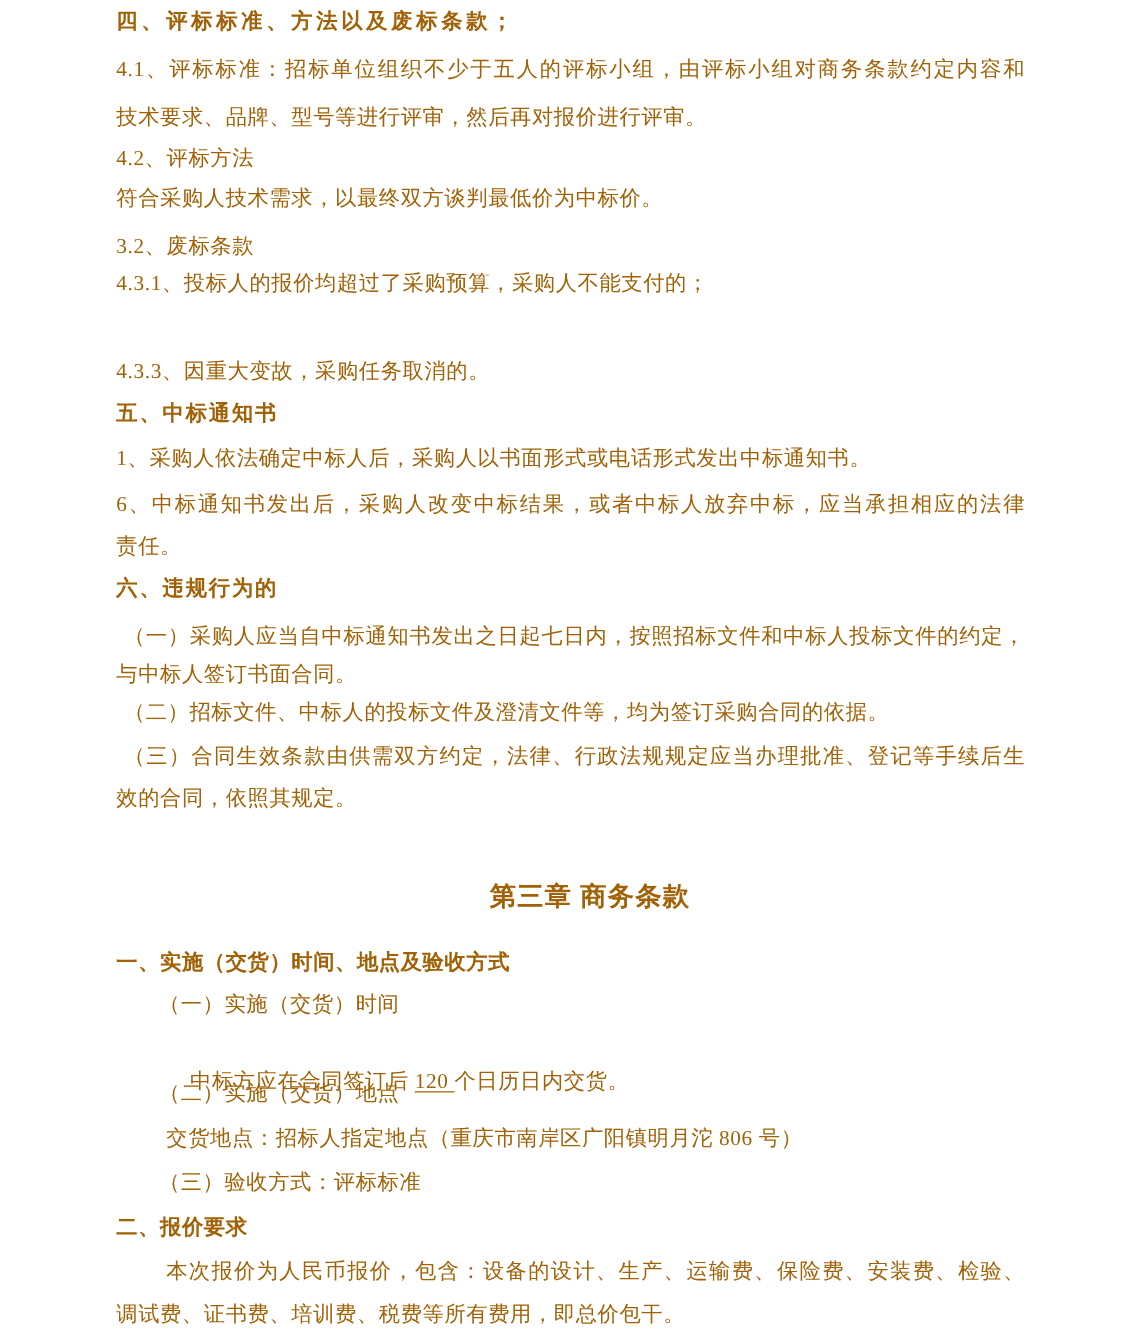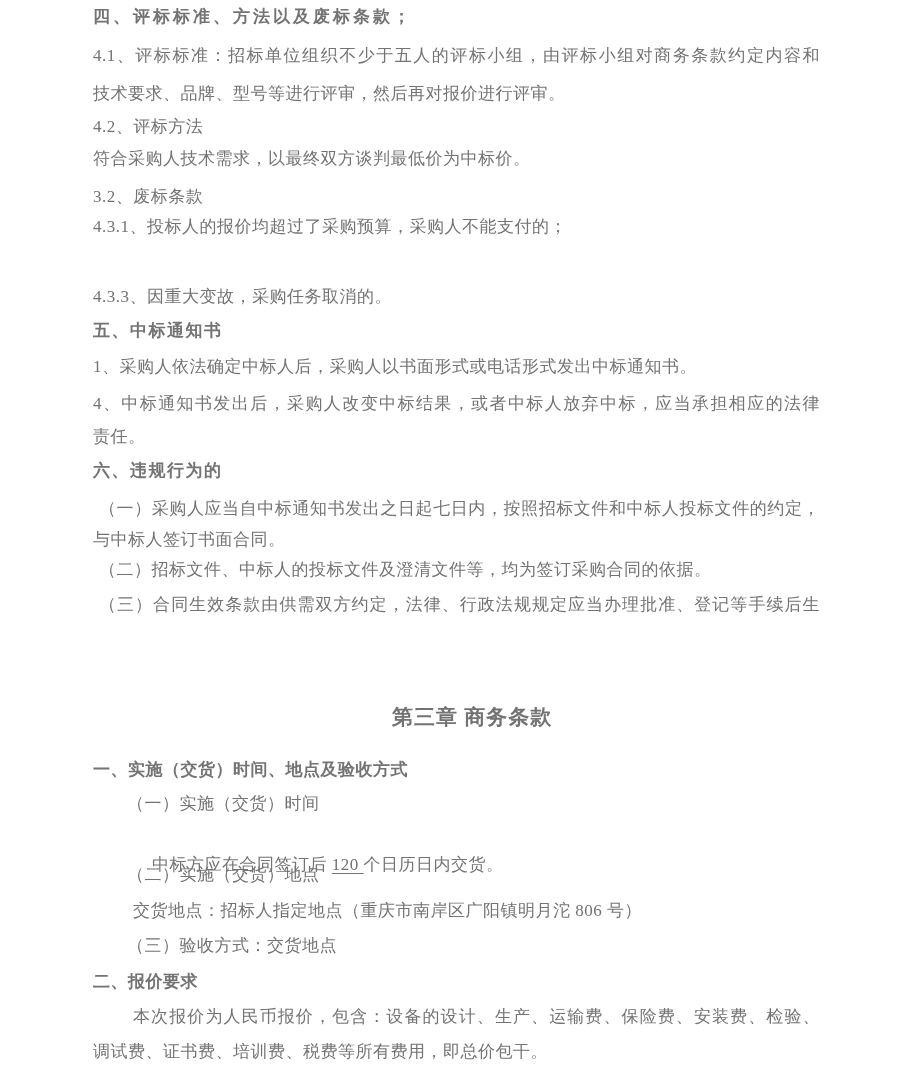--- a/index.html
+++ b/index.html
@@ -6,21 +6,21 @@
     margin: 0;
     padding: 0;
     background: #ffffff;
   }
   .page {
     position: relative;
     width: 900px;
     height: 1071px;
     background: #ffffff;
     font-family: "Liberation Serif", "DejaVu Serif", serif;
-    color: #737373;
+    color: #a16207;
     overflow: hidden;
   }
   .ln {
     position: absolute;
     left: 93px;
     font-size: 17px;
     line-height: 26px;
     white-space: pre-wrap;
     letter-spacing: 0.5px;
   }
@@ -66,50 +66,51 @@
 
   <div class="ln" style="top:214px">4.3.1、投标人的报价均超过了采购预算，采购人不能支付的；</div>
 
 
   <div class="ln" style="top:284px">4.3.3、因重大变故，采购任务取消的。</div>
 
   <div class="ln bold h5" style="top:318px">五、中标通知书</div>
 
   <div class="ln" style="top:354px">1、采购人依法确定中标人后，采购人以书面形式或电话形式发出中标通知书。</div>
 
-  <div class="ln fill" style="top:391px">4、中标通知书发出后，采购人改变中标结果，或者中标人放弃中标，应当承担相应的法律</div>
+  <div class="ln fill" style="top:391px">6、中标通知书发出后，采购人改变中标结果，或者中标人放弃中标，应当承担相应的法律</div>
 
   <div class="ln" style="top:424px">责任。</div>
 
   <div class="ln bold h5" style="top:458px">六、违规行为的</div>
 
   <div class="ln ind-sm fill" style="top:496px">（一）采购人应当自中标通知书发出之日起七日内，按照招标文件和中标人投标文件的约定，</div>
 
   <div class="ln" style="top:527px">与中标人签订书面合同。</div>
 
   <div class="ln ind-sm fill" style="top:592px">（三）合同生效条款由供需双方约定，法律、行政法规规定应当办理批准、登记等手续后生</div>
 
   <div class="ln ind-sm" style="top:557px">（二）招标文件、中标人的投标文件及澄清文件等，均为签订采购合同的依据。</div>
 
+  <div class="ln" style="top:626px">效的合同，依照其规定。</div>
 
   <div class="ln chapter-title" style="top:704px">第三章 商务条款</div>
 
   <div class="ln bold" style="top:757px">一、实施（交货）时间、地点及验收方式</div>
 
   <div class="ln ind-2" style="top:791px">（一）实施（交货）时间</div>
 
   <div class="ln ind-2b" style="top:826px">
     <span>中标方应在合同签订后 </span><span class="u">120 </span><span>个日历日内交货。</span>
   </div>
 
   <div class="ln ind-2" style="top:862px">（二）实施（交货）地点</div>
 
   <div class="ln ind-2b" style="top:898px">交货地点：招标人指定地点（重庆市南岸区广阳镇明月沱 806 号）</div>
 
-  <div class="ln ind-2" style="top:933px">（三）验收方式：交货地点</div>
+  <div class="ln ind-2" style="top:933px">（三）验收方式：评标标准</div>
 
   <div class="ln bold" style="top:969px">二、报价要求</div>
 
   <div class="ln ind-2b fill" style="top:1004px; width:687px">本次报价为人民币报价，包含：设备的设计、生产、运输费、保险费、安装费、检验、</div>
 
   <div class="ln" style="top:1039px">调试费、证书费、培训费、税费等所有费用，即总价包干。</div>
 
 </div>
 
 </body></html>

